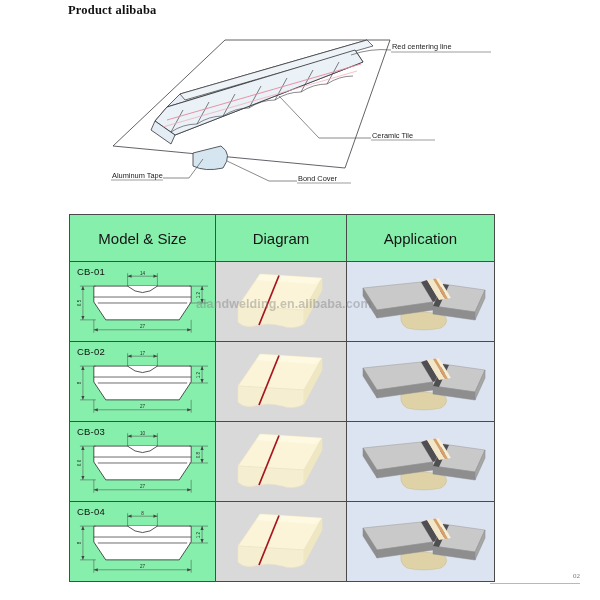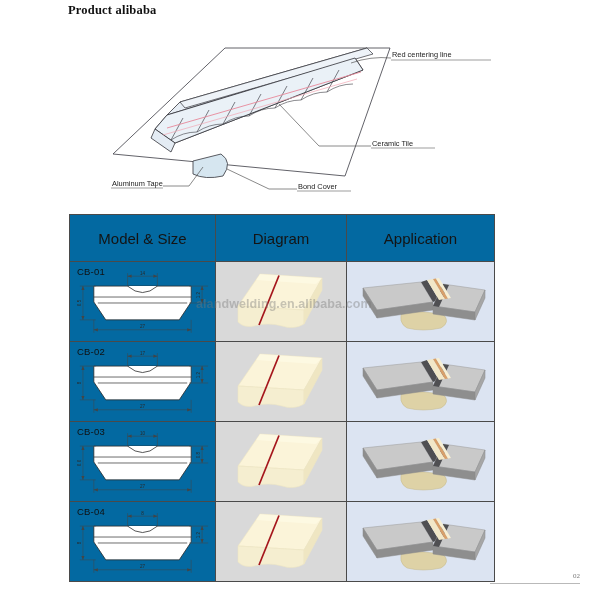--- a/index.html
+++ b/index.html
@@ -12,52 +12,52 @@
   }
   
   .page-title{
     position:absolute;left:68px;top:3px;
     font-family:"Liberation Serif", serif;
     font-weight:bold;font-size:12.5px;color:#111;
     letter-spacing:.2px;
   }
   
   .illustration{
-    position:absolute;left:105px;top:36px;width:390px;height:170px;text-align:center;
+    position:absolute;left:105px;top:28px;width:390px;height:170px;text-align:center;
   }
   .illustration svg{display:block;}
   .lbl{
     font-family:"Liberation Sans", sans-serif;
     font-size:7.4px;fill:#1a1a1a;
   }
   
   .spec-table{
     position:absolute;left:69px;top:214px;
     width:425px;
     border-collapse:collapse;
     table-layout:fixed;
   }
   .spec-table td,.spec-table th{
     border:1px solid #4a4a4a;
     padding:0;vertical-align:middle;
   }
   .spec-table thead th{
-    background:#0369a1;
+    background:#86efac;
     height:46px;
     font-weight:normal;
     font-size:15px;
     color:#141414;
     text-align:center;
   }
   col.c-model{width:146px;}
   col.c-diagram{width:131px;}
   col.c-app{width:148px;}
 
   td.model-cell{
-    background:#0369a1;
+    background:#86efac;
     height:75px;
     position:relative;
   }
   td.diagram-cell{
     background:#d9d9d9;
     height:75px;
     position:relative;
     overflow:hidden;
   }
   td.app-cell{

